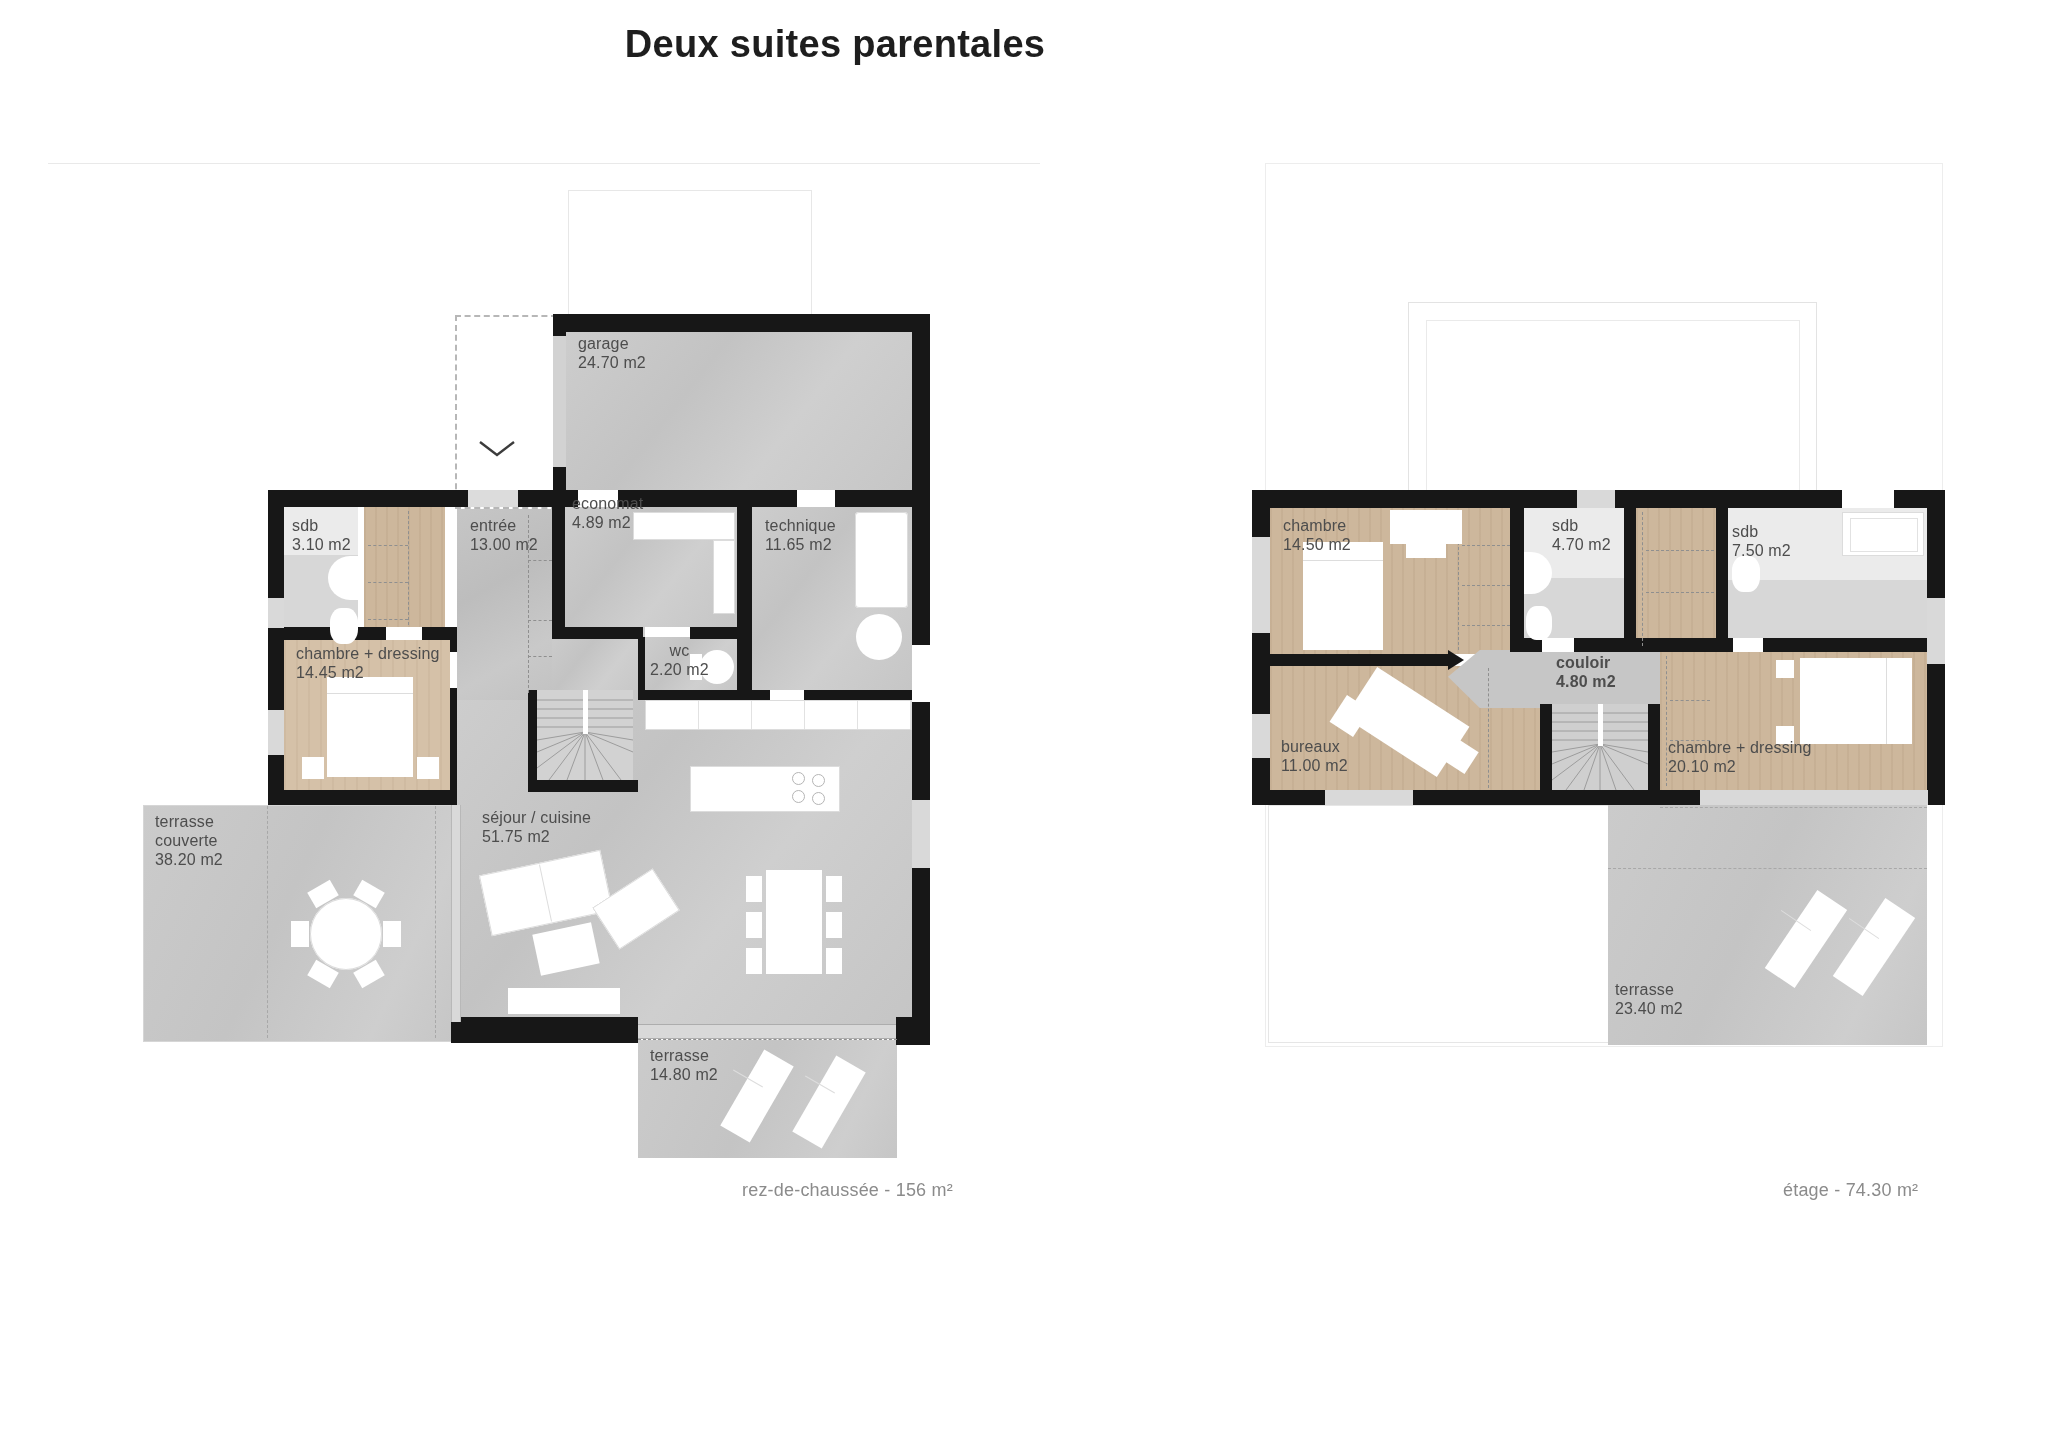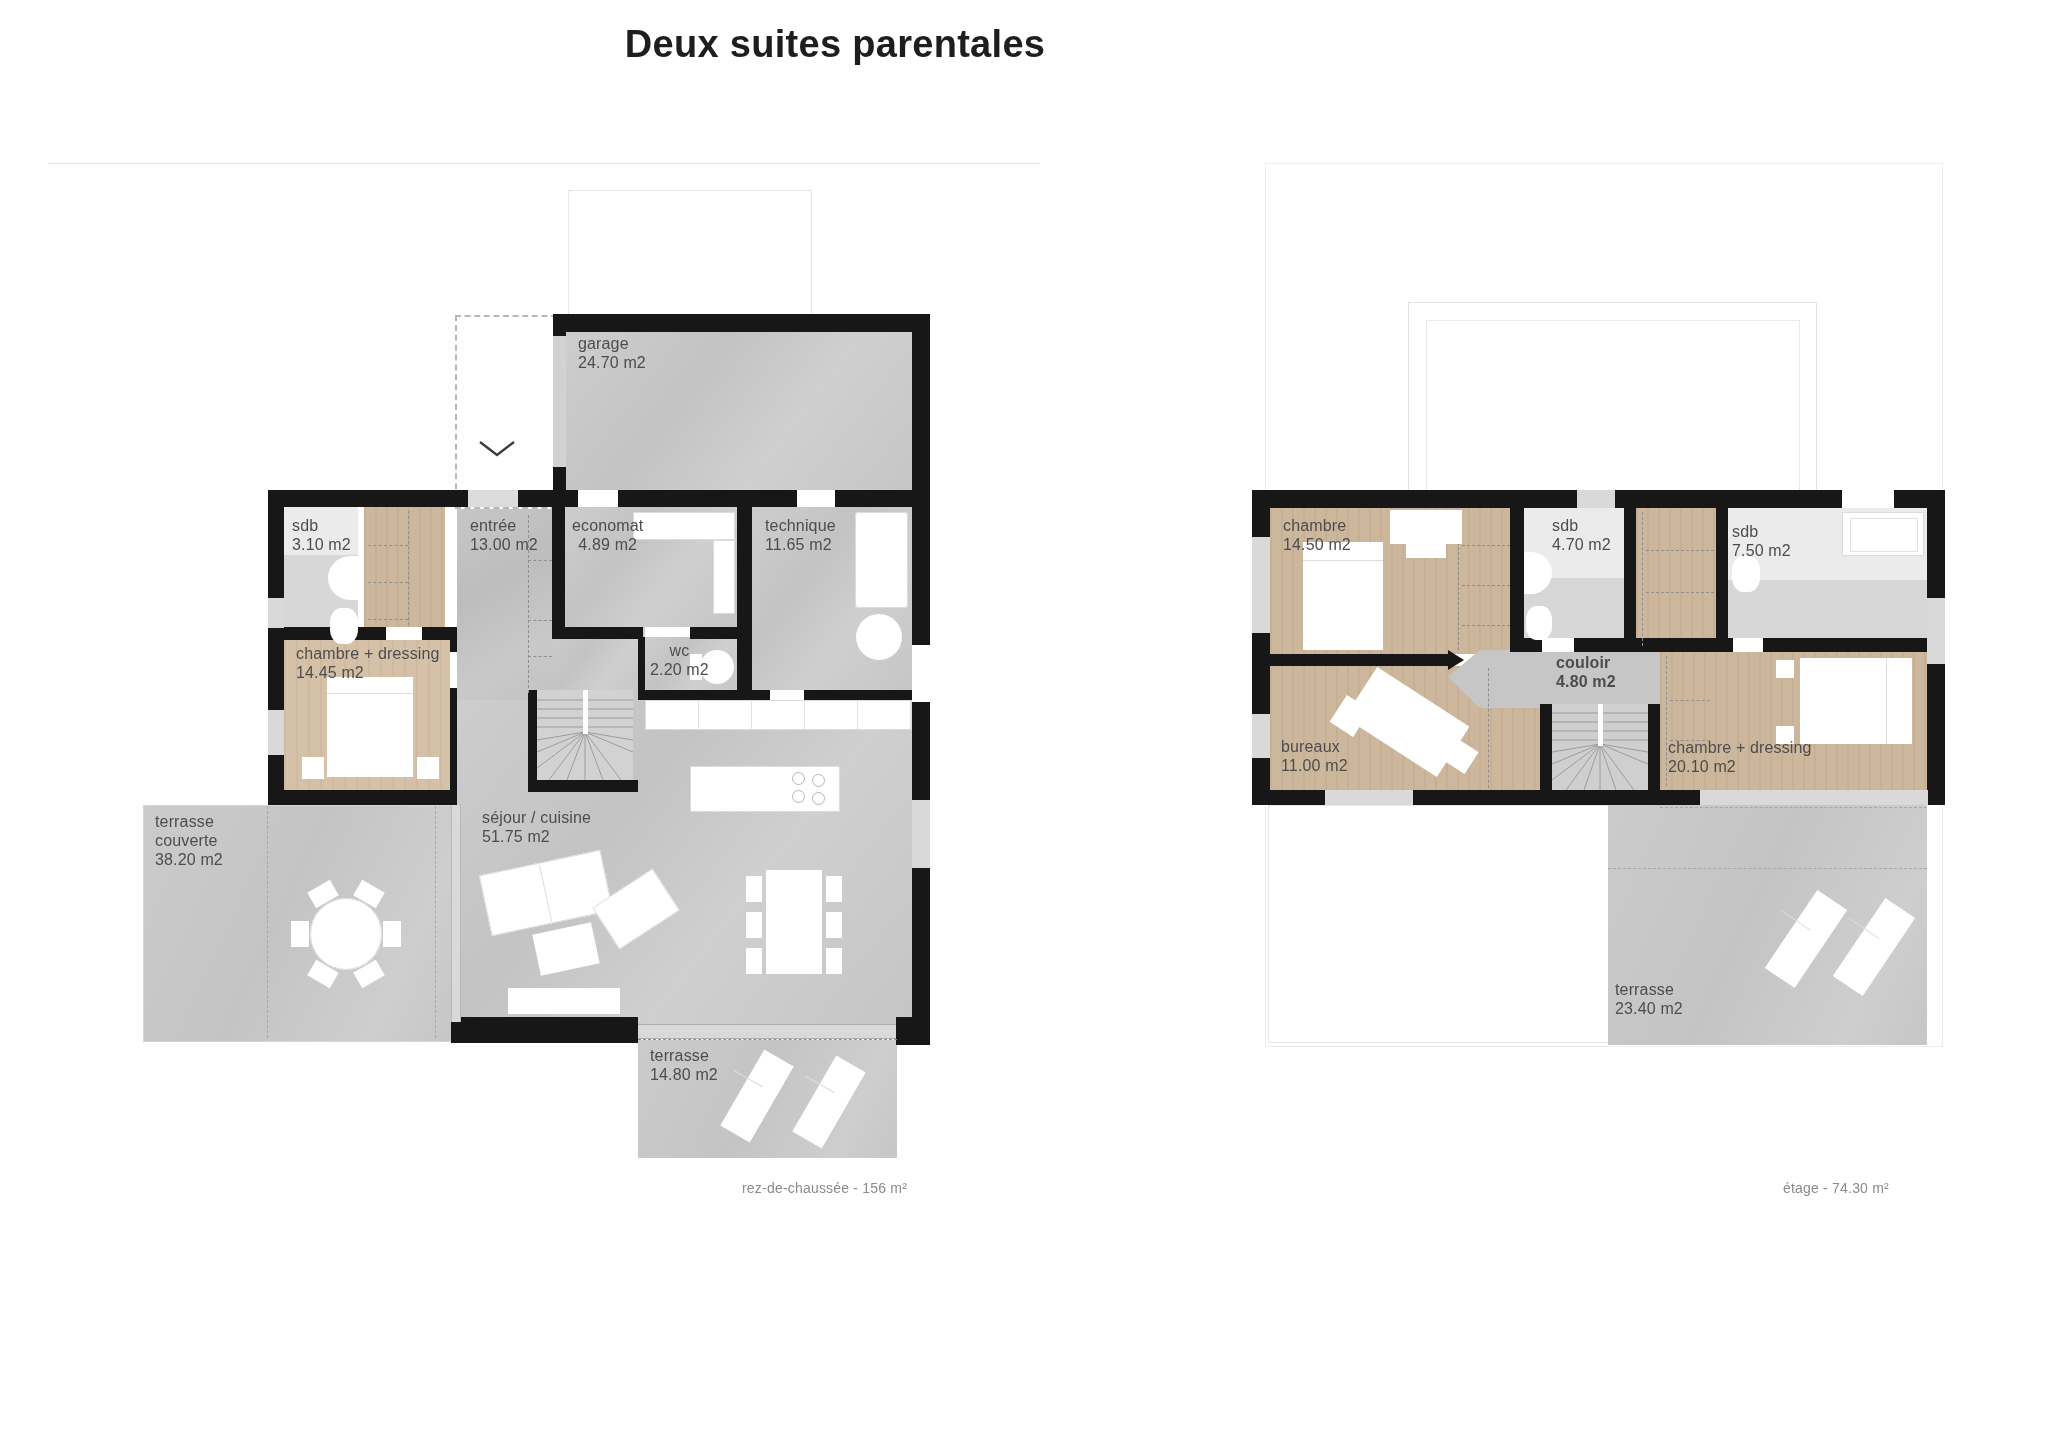--- a/index.html
+++ b/index.html
@@ -26,21 +26,21 @@
   .line{position:absolute;background:#ddd;z-index:21;}
   
   .dashv{position:absolute;border-left:1px dashed #8f8f8f;z-index:15;}
   .dashh{position:absolute;border-top:1px dashed #8f8f8f;z-index:15;}
   .dashbox{position:absolute;border:2px dashed #b7b7b7;z-index:2;background:#fff;}
   .faint{position:absolute;border:1px solid #e7e7e7;z-index:0;}
   
   .rlabel{position:absolute;font-size:16px;line-height:19px;color:#4d4d4d;letter-spacing:.15px;z-index:30;}
   .rlabel span{display:block;white-space:nowrap;}
   .rlabel .wrap{white-space:normal;width:84px;}
-  .caption{position:absolute;font-size:14px;color:#8b8b8b;letter-spacing:.2px;z-index:30;white-space:nowrap;}
+  .caption{position:absolute;font-size:18px;color:#8b8b8b;letter-spacing:.2px;z-index:30;white-space:nowrap;}
   #title{position:absolute;left:835px;top:22px;transform:translateX(-50%);text-align:center;
          color:#1e1e1e;font-weight:700;font-size:38px;line-height:44px;letter-spacing:.3px;z-index:40;white-space:nowrap;}
   .ring{position:absolute;width:11px;height:11px;border:1px solid #b5b5b5;border-radius:50%;background:#fff;}
   .tipR{position:absolute;width:0;height:0;border-left:16px solid #171717;border-top:10px solid transparent;border-bottom:10px solid transparent;z-index:12;}
 </style>
 </head>
 <body>
 
 <div id="canvas">
 
@@ -201,21 +201,21 @@
         <span>24.70 m2</span>
     </div>
     <div class="rlabel" style="left:292px;top:516px;">
       <span>sdb</span>
         <span>3.10 m2</span>
     </div>
     <div class="rlabel" style="left:470px;top:516px;">
       <span>entrée</span>
         <span>13.00 m2</span>
     </div>
-    <div class="rlabel" style="left:572px;top:516px;text-align:center;">
+    <div class="rlabel" style="left:572px;top:494px;">
       <span>economat</span>
         <span>4.89 m2</span>
     </div>
     <div class="rlabel" style="left:765px;top:516px;">
       <span>technique</span>
         <span>11.65 m2</span>
     </div>
     <div class="rlabel" style="left:650px;top:641px;text-align:center;">
       <span>wc</span>
         <span>2.20 m2</span>

